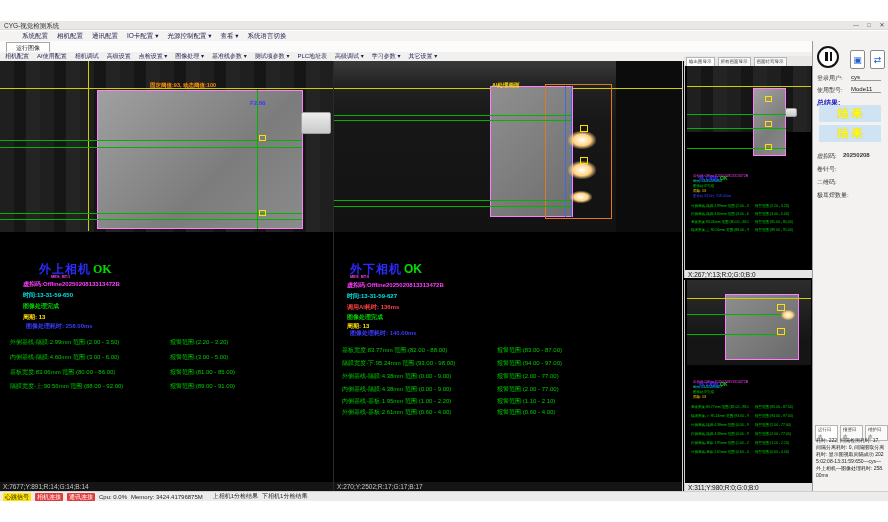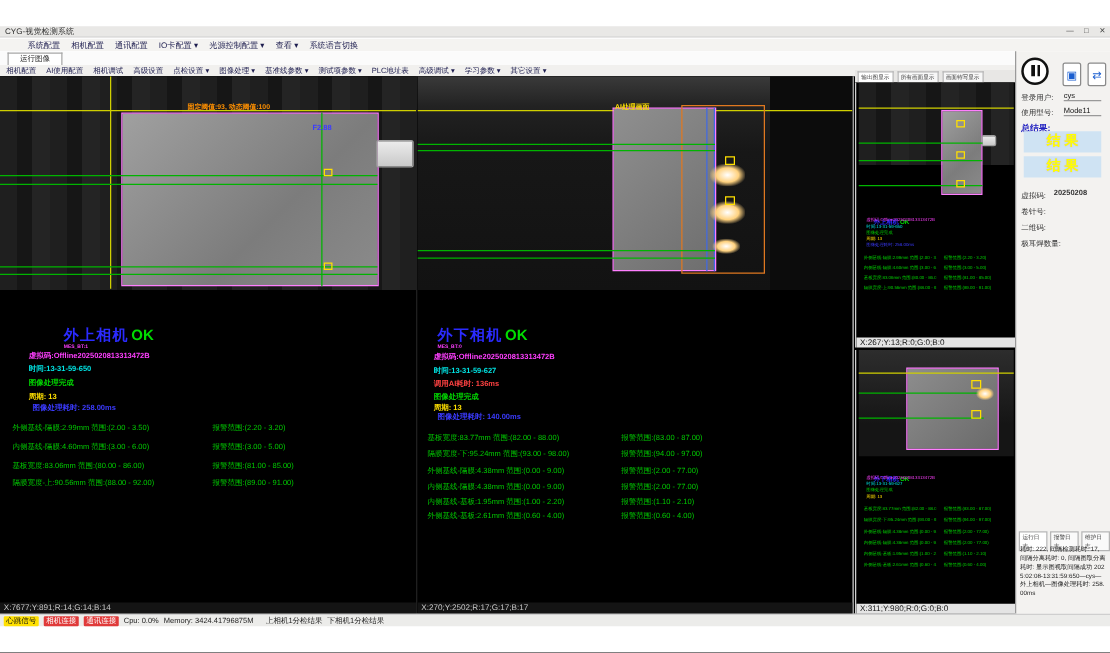--- a/index.html
+++ b/index.html
@@ -109,21 +109,21 @@
   <div class="abs hline green" style="left:0;top:79px;width:302px;"></div>
   <div class="abs hline green" style="left:0;top:86px;width:302px;"></div>
   <div class="abs hline green" style="left:0;top:152px;width:302px;"></div>
   <div class="abs hline green" style="left:0;top:158px;width:302px;"></div>
   <div class="abs vline green" style="left:257px;top:29px;height:139px;"></div>
   <div class="abs ovl org" style="left:150px;top:21px;font-size:5.5px;">固定阈值:93, 动态阈值:100</div>
   <div class="abs ovl blu" style="left:250px;top:39px;">F2.88</div>
   <div class="abs tagbox" style="left:259px;top:74px;width:5px;height:4px;"></div>
   <div class="abs tagbox" style="left:259px;top:149px;width:5px;height:4px;"></div>
 
-  <div class="abs" style="left:51px;top:198px;">
+  <div class="abs" style="left:39px;top:198px;font-family:Liberation Serif, serif;">
     <span class="camtitle">外上相机</span><span class="camok">OK</span>
   </div>
   <div class="abs ovl mag" style="left:51px;top:213px;font-size:4px;">MES_BT:1</div>
   <div class="abs ovl mag" style="left:23px;top:219px;">虚拟码:Offline2025020813313472B</div>
   <div class="abs ovl cya" style="left:23px;top:230px;">时间:13-31-59-650</div>
   <div class="abs ovl grn" style="left:23px;top:241px;">图像处理完成</div>
   <div class="abs ovl yel" style="left:23px;top:252px;">周期: 13</div>
   <div class="abs ovl blu" style="left:26px;top:261px;">图像处理耗时: 258.00ms</div>
 
   <div class="abs meas" style="left:10px;top:277px;">外侧基线-隔膜:2.99mm 范围:(2.00 - 3.50)</div>

